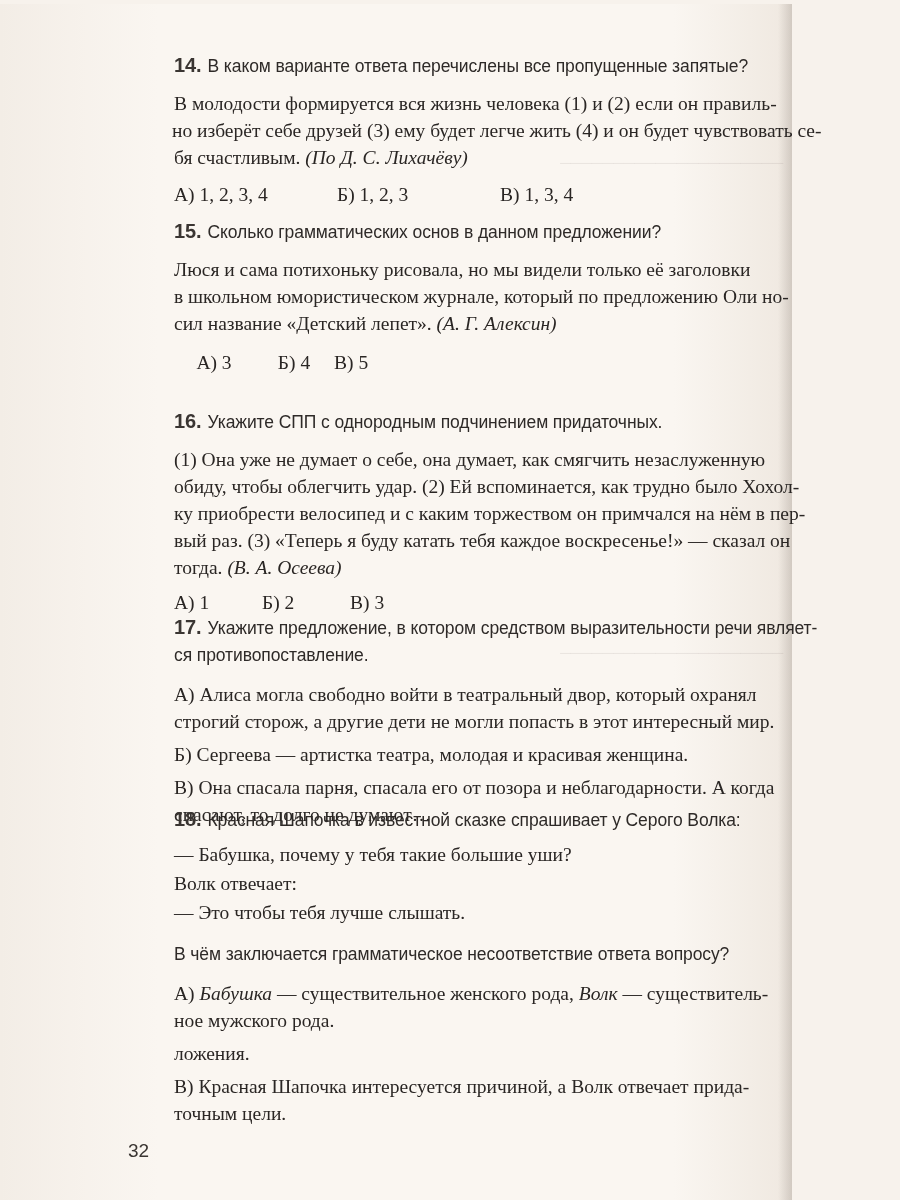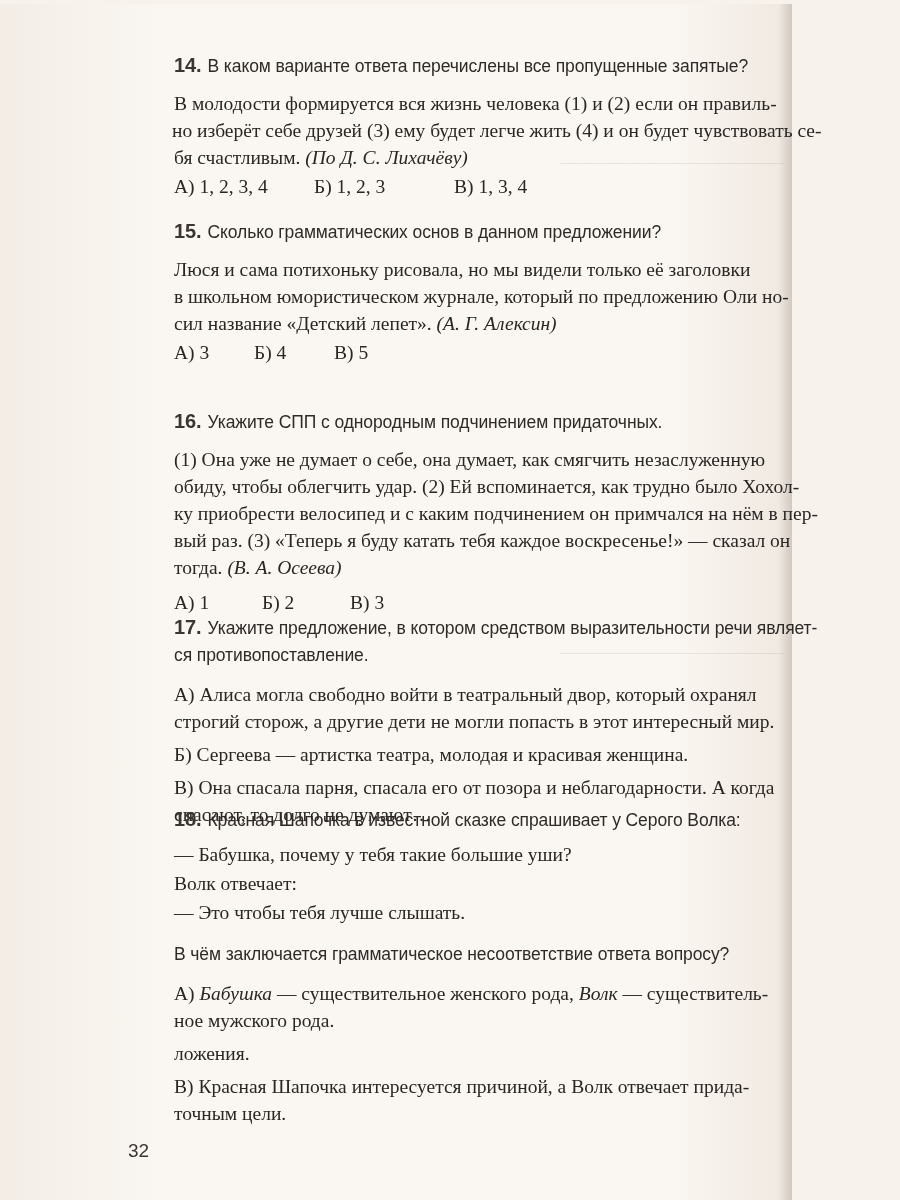--- a/index.html
+++ b/index.html
@@ -96,47 +96,47 @@
 
   <div class="content">
 
     <div class="q" style="top:0px;">
       <div class="q-head"><span class="q-num">14.</span><span>В каком варианте ответа перечислены все пропущенные запятые?</span></div>
       <div class="body-text" style="margin-top:10px;">
         <span class="line">В молодости формируется вся жизнь человека (1) и (2) если он правиль-</span>
         <span class="line" style="margin-left:-2px;">но изберёт себе друзей (3) ему будет легче жить (4) и он будет чувствовать се-</span>
         <span class="line"><span>бя счастливым. </span><span class="it">(По Д. С. Лихачёву)</span></span>
       </div>
-      <div class="options" style="margin-top:2px;">
+      <div class="options" style="margin-top:10px;gap:23px;">
         <span class="opt" style="width:140px;">А) 1, 2, 3, 4</span>
         <span class="opt" style="width:140px;">Б) 1, 2, 3</span>
         <span class="opt">В) 1, 3, 4</span>
       </div>
     </div>
 
     <div class="q" style="top:166px;">
       <div class="q-head"><span class="q-num">15.</span><span>Сколько грамматических основ в данном предложении?</span></div>
       <div class="body-text" style="margin-top:10px;">
         <span class="line">Люся и сама потихоньку рисовала, но мы видели только её заголовки</span>
         <span class="line">в школьном юмористическом журнале, который по предложению Оли но-</span>
         <span class="line"><span>сил название «Детский лепет». </span><span class="it">(А. Г. Алексин)</span></span>
       </div>
-      <div class="options" style="margin-top:2px;">
+      <div class="options" style="margin-top:12px;text-align:center;">
         <span class="opt" style="width:80px;">А) 3</span>
         <span class="opt" style="width:80px;">Б) 4</span>
         <span class="opt">В) 5</span>
       </div>
     </div>
 
     <div class="q" style="top:356px;">
       <div class="q-head"><span class="q-num">16.</span><span>Укажите СПП с однородным подчинением придаточных.</span></div>
       <div class="body-text" style="margin-top:10px;">
         <span class="line">(1) Она уже не думает о себе, она думает, как смягчить незаслуженную</span>
         <span class="line" style="margin-left:-174px;padding-left:174px;">обиду, чтобы облегчить удар. (2) Ей вспоминается, как трудно было Хохол-</span>
-        <span class="line">ку приобрести велосипед и с каким подчинением он примчался на нём в пер-</span>
+        <span class="line">ку приобрести велосипед и с каким торжеством он примчался на нём в пер-</span>
         <span class="line">вый раз. (3) «Теперь я буду катать тебя каждое воскресенье!» — сказал он</span>
         <span class="line"><span>тогда. </span><span class="it">(В. А. Осеева)</span></span>
       </div>
       <div class="options" style="margin-top:8px;gap:8px;">
         <span class="opt" style="width:80px;">А) 1</span>
         <span class="opt" style="width:80px;">Б) 2</span>
         <span class="opt">В) 3</span>
       </div>
     </div>
 

